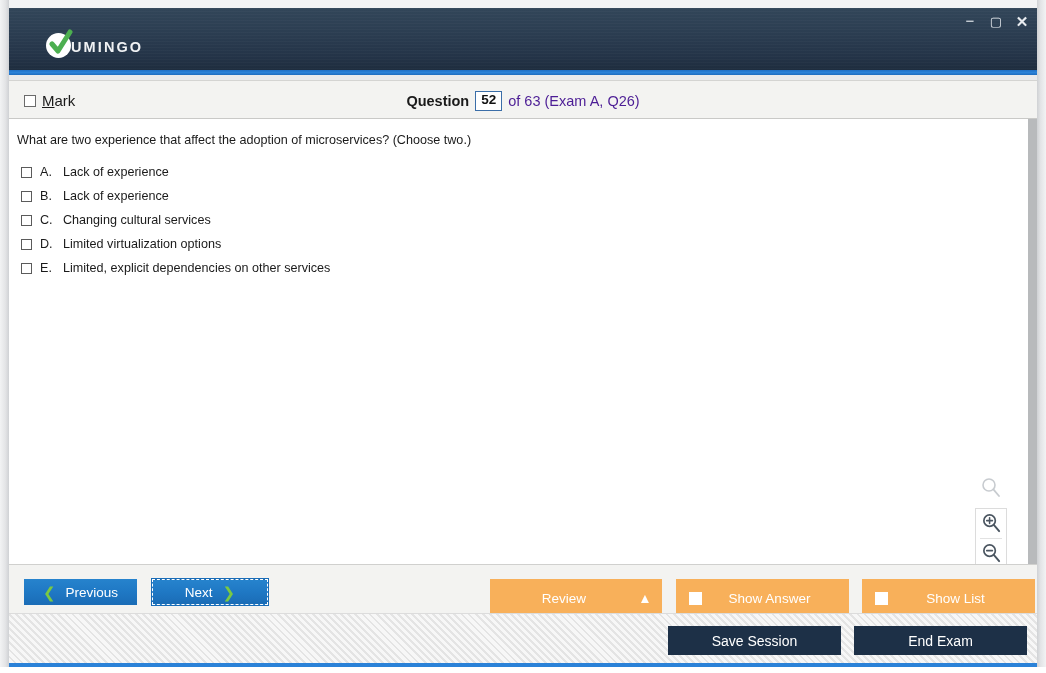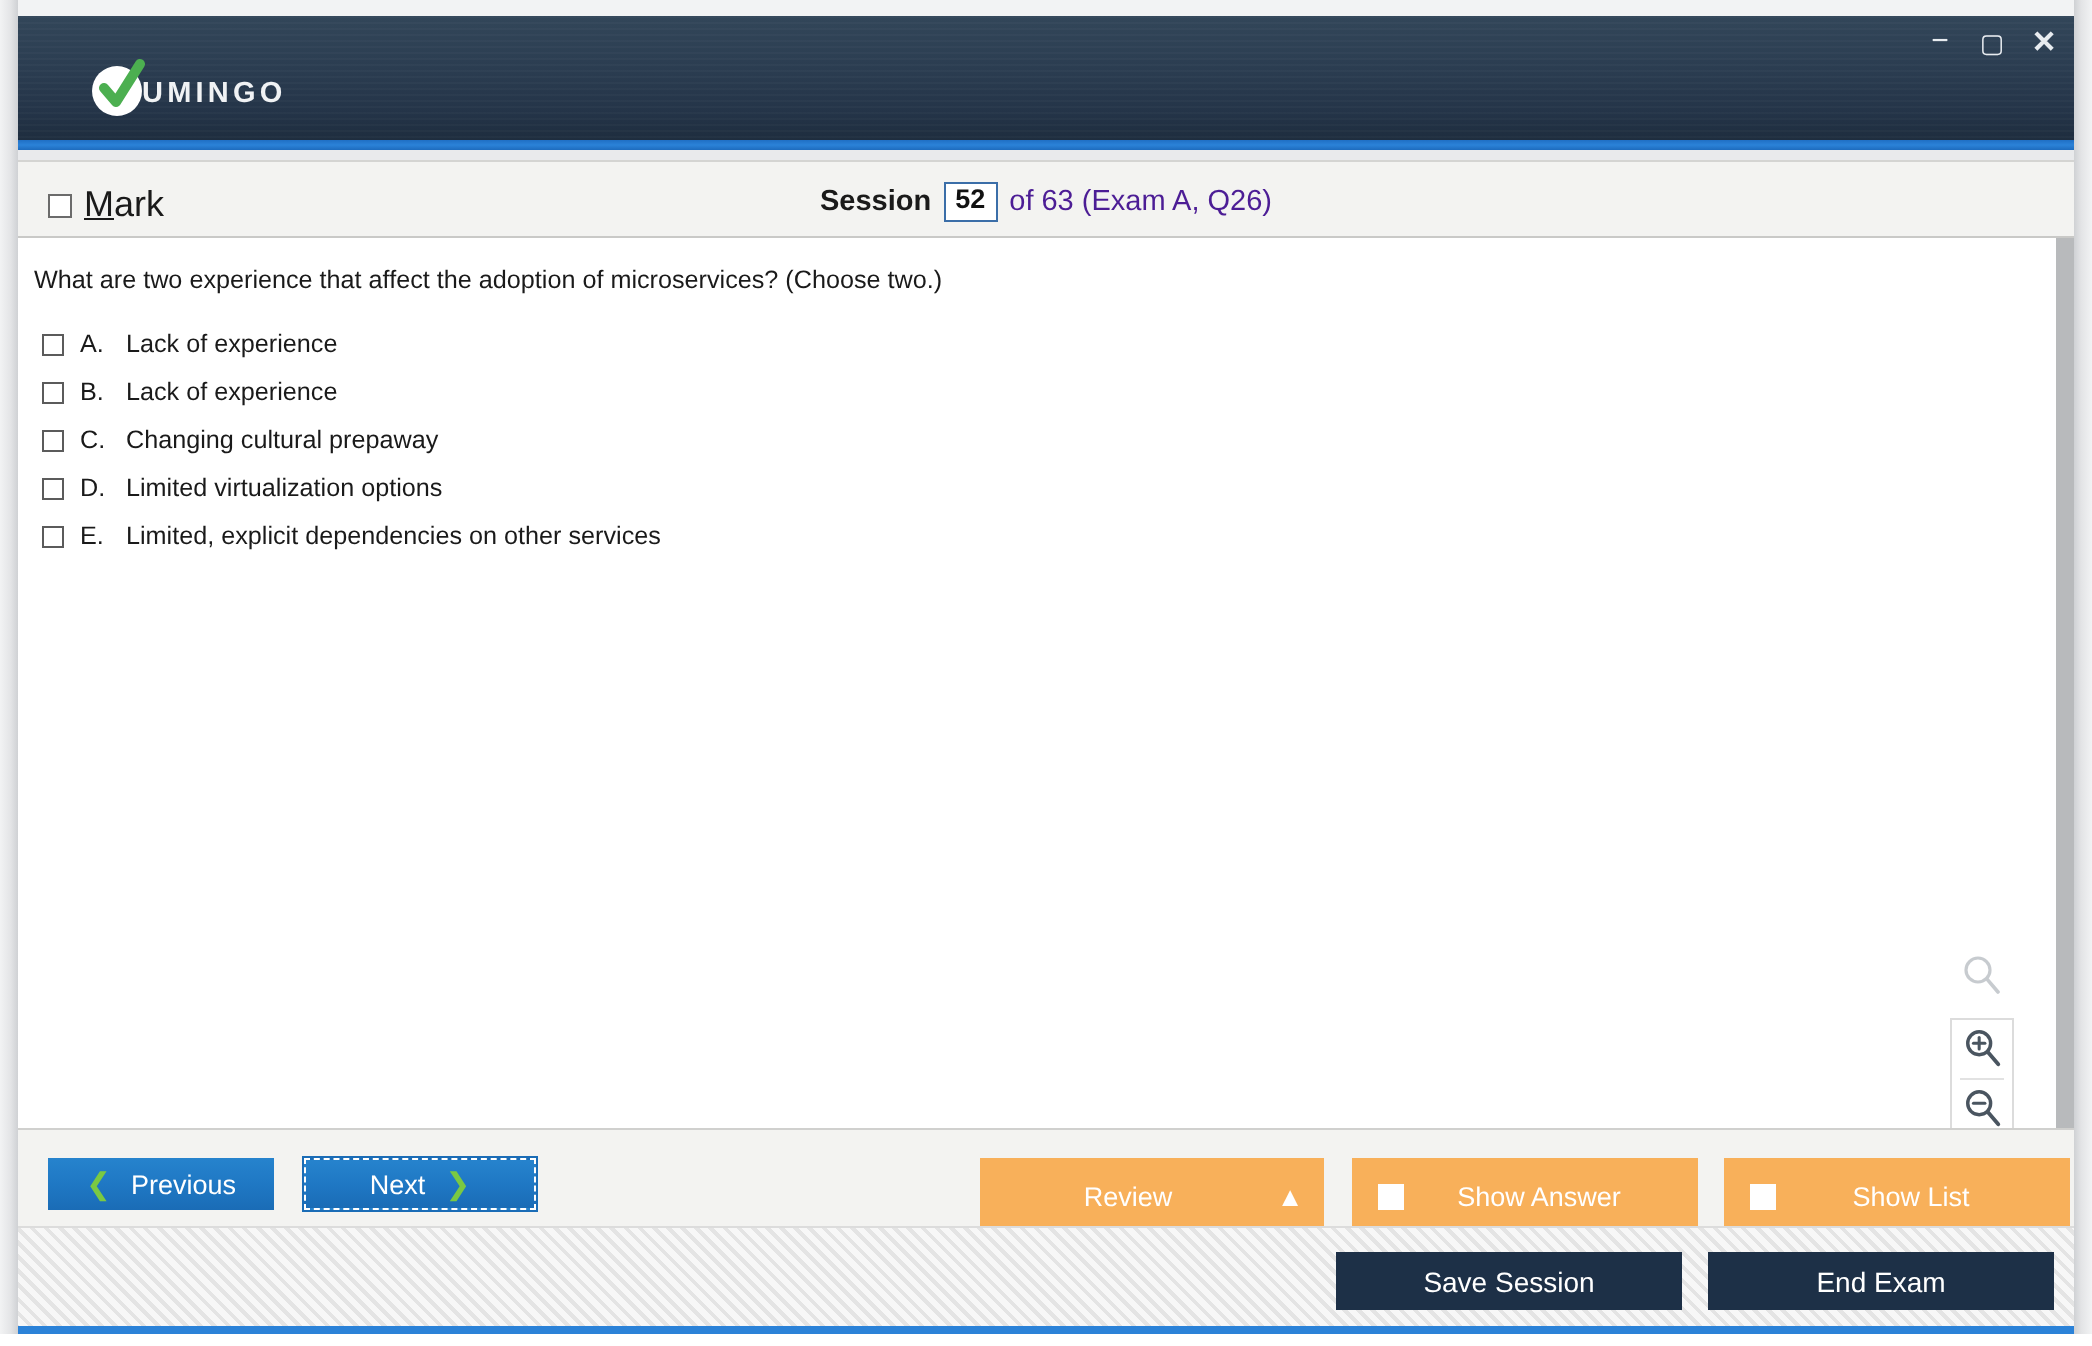--- a/index.html
+++ b/index.html
@@ -152,21 +152,21 @@
     gap: 6px;
   }
   #mark-checkbox {
     width: 12px; height: 12px;
     border: 1px solid #6b6b6b;
     background: #ffffff;
     box-sizing: border-box;
     flex: 0 0 auto;
   }
   #mark-label {
-    font-size: 18px;
+    font-size: 15px;
     color: #1a1a1a;
   }
   #mark-label u { text-decoration: underline; }
 
   #question-counter {
     position: absolute;
     left: 0; top: 9px;
     width: 1028px;
     text-align: center;
     font-size: 14.5px;
@@ -418,21 +418,21 @@
   <div id="title-blue-rule"></div>
 
   <div id="question-header">
 
     <div id="mark-control">
       <span id="mark-checkbox"></span>
       <span id="mark-label"><u>M</u><span>ark</span></span>
     </div>
 
     <div id="question-counter">
-      <span id="question-word">Session</span>
+      <span id="question-word">Question</span>
       <span id="question-number-box">52</span>
       <span id="question-of-text">of 63 (Exam A, Q26)</span>
     </div>
   </div>
 
   <div id="content-pane">
 
     <div id="question-stem">What are two experience that affect the adoption of microservices? (Choose two.)</div>
 
     <div id="answer-options">
@@ -445,21 +445,21 @@
 
       <div class="answer-option">
         <span class="opt-checkbox"></span>
         <span class="opt-letter">B.</span>
         <span class="opt-text">Lack of experience</span>
       </div>
 
       <div class="answer-option">
         <span class="opt-checkbox"></span>
         <span class="opt-letter">C.</span>
-        <span class="opt-text">Changing cultural prepaway</span>
+        <span class="opt-text">Changing cultural services</span>
       </div>
 
       <div class="answer-option">
         <span class="opt-checkbox"></span>
         <span class="opt-letter">D.</span>
         <span class="opt-text">Limited virtualization options</span>
       </div>
 
       <div class="answer-option">
         <span class="opt-checkbox"></span>

